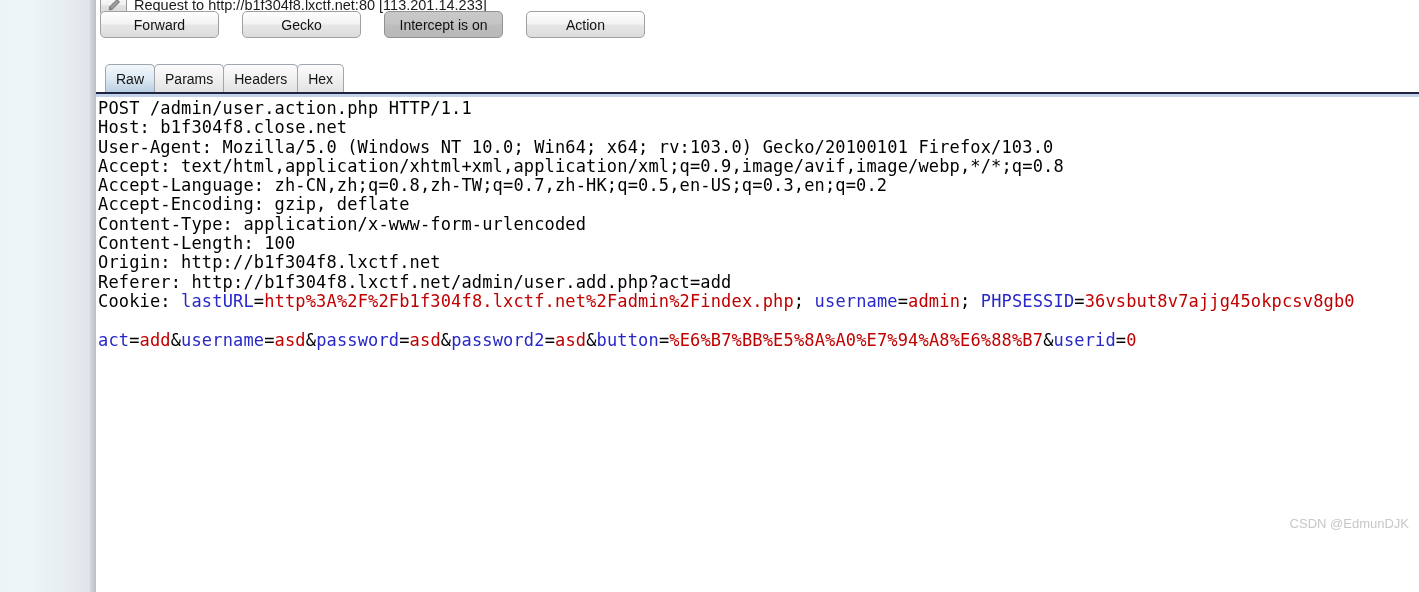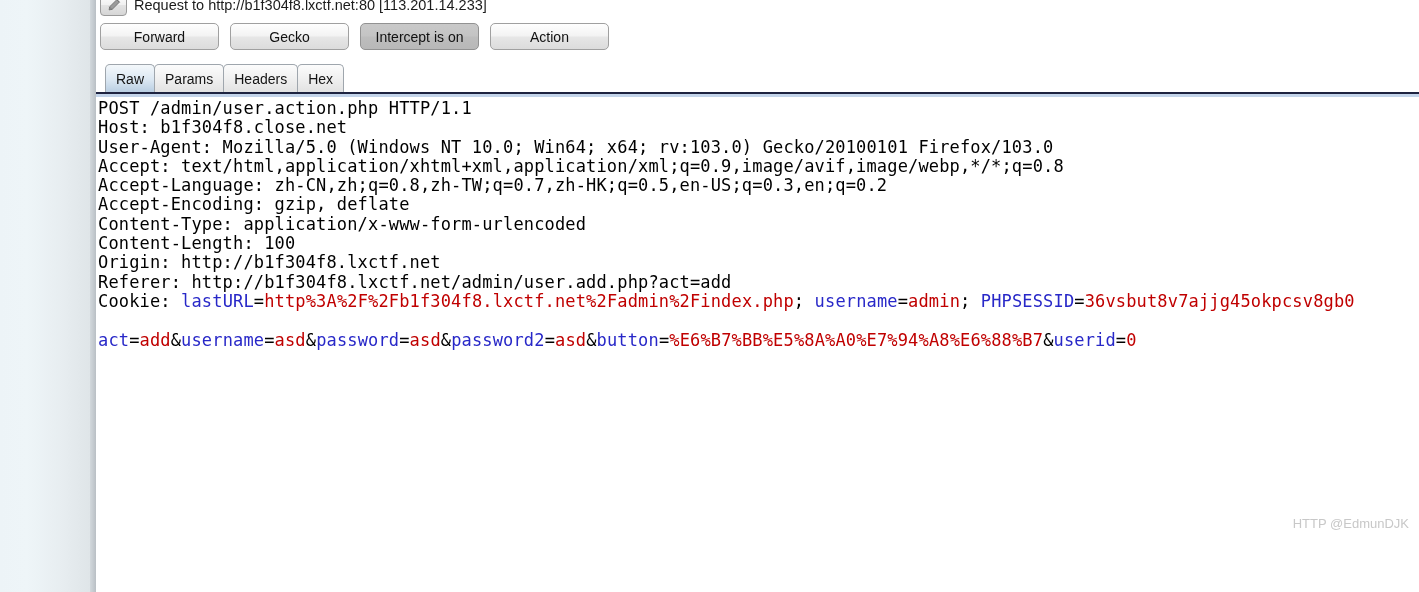--- a/index.html
+++ b/index.html
@@ -63,23 +63,23 @@
   #title-text {
     font-size: 14.5px;
     color: #1b1b1b;
     white-space: nowrap;
     font-family: "Liberation Sans", sans-serif;
   }
 
   
   #btn-row {
     position: absolute;
-    left: 4px; top: 23px;
+    left: 4px; top: 11px;
     display: flex;
-    gap: 11px;
+    gap: 23px;
   }
   .tbtn {
     height: 27px;
     min-width: 119px;
     padding: 0 12px;
     border: 1px solid #a0a0a0;
     border-radius: 5px;
     background: linear-gradient(to bottom, #fefefe 0%, #f3f3f3 47%, #e6e6e6 53%, #dcdcdc 100%);
     font-size: 14px;
     color: #111;
@@ -214,14 +214,14 @@
           <div class="line">Origin: http://b1f304f8.lxctf.net</div>
           <div class="line">Referer: http://b1f304f8.lxctf.net/admin/user.add.php?act=add</div>
         </div>
       <div class="line"><span>Cookie: </span><span id="cookie-pairs"><span class="k">lastURL</span><span>=</span><span class="v">http%3A%2F%2Fb1f304f8.lxctf.net%2Fadmin%2Findex.php</span><span>; </span><span class="k">username</span><span>=</span><span class="v">admin</span><span>; </span><span class="k">PHPSESSID</span><span>=</span><span class="v">36vsbut8v7ajjg45okpcsv8gb0</span></span></div>
       <div class="line blank"></div>
       <div class="line"><span id="body-pairs"><span class="k">act</span><span>=</span><span class="v">add</span><span>&amp;</span><span class="k">username</span><span>=</span><span class="v">asd</span><span>&amp;</span><span class="k">password</span><span>=</span><span class="v">asd</span><span>&amp;</span><span class="k">password2</span><span>=</span><span class="v">asd</span><span>&amp;</span><span class="k">button</span><span>=</span><span class="v">%E6%B7%BB%E5%8A%A0%E7%94%A8%E6%88%B7</span><span>&amp;</span><span class="k">userid</span><span>=</span><span class="v">0</span></span></div>
     </div>
 
   </div>
 
-  <div id="watermark">HTTP @EdmunDJK</div>
+  <div id="watermark">CSDN @EdmunDJK</div>
 </div>
 
 </body></html>

